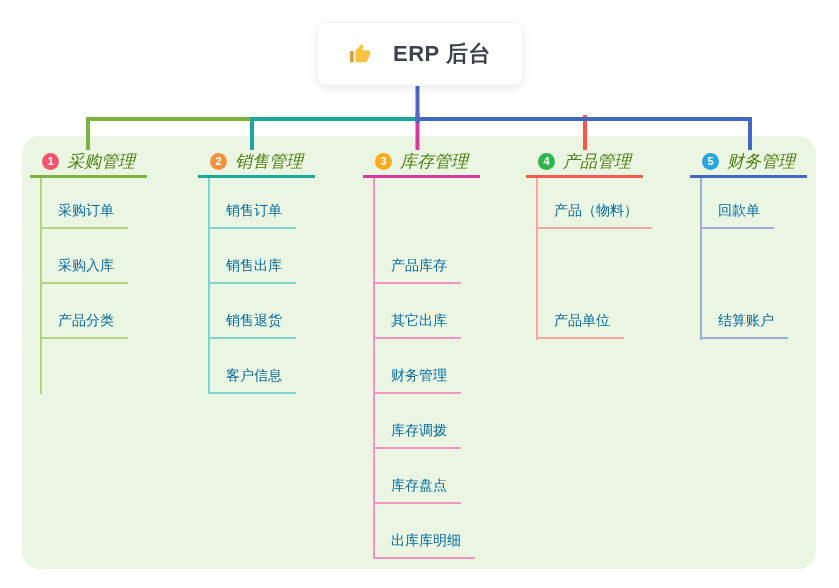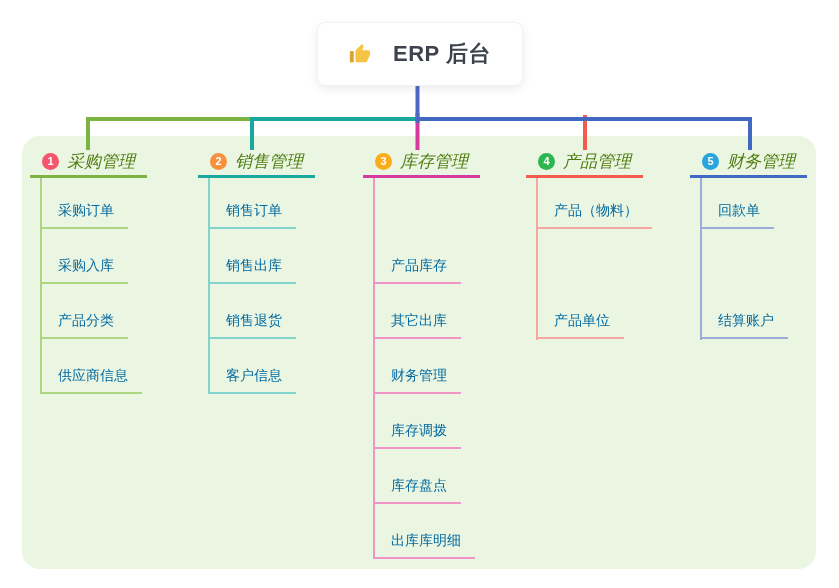--- a/index.html
+++ b/index.html
@@ -72,21 +72,20 @@
 
 <div class="branch b1" style="left:30px">
   <div class="branch-header">
     <span class="badge">1</span>
     <span class="branch-label">采购管理</span>
   </div>
   <div class="vline" style="height:216px"></div>
   <div class="child r1">采购订单</div>
   <div class="child r2">采购入库</div>
   <div class="child r3">产品分类</div>
-  <div class="child r4">供应商信息</div>
 </div>
 
 <div class="branch b2" style="left:198px">
   <div class="branch-header">
     <span class="badge">2</span>
     <span class="branch-label">销售管理</span>
   </div>
   <div class="vline" style="height:216px"></div>
   <div class="child r1">销售订单</div>
   <div class="child r2">销售出库</div>

